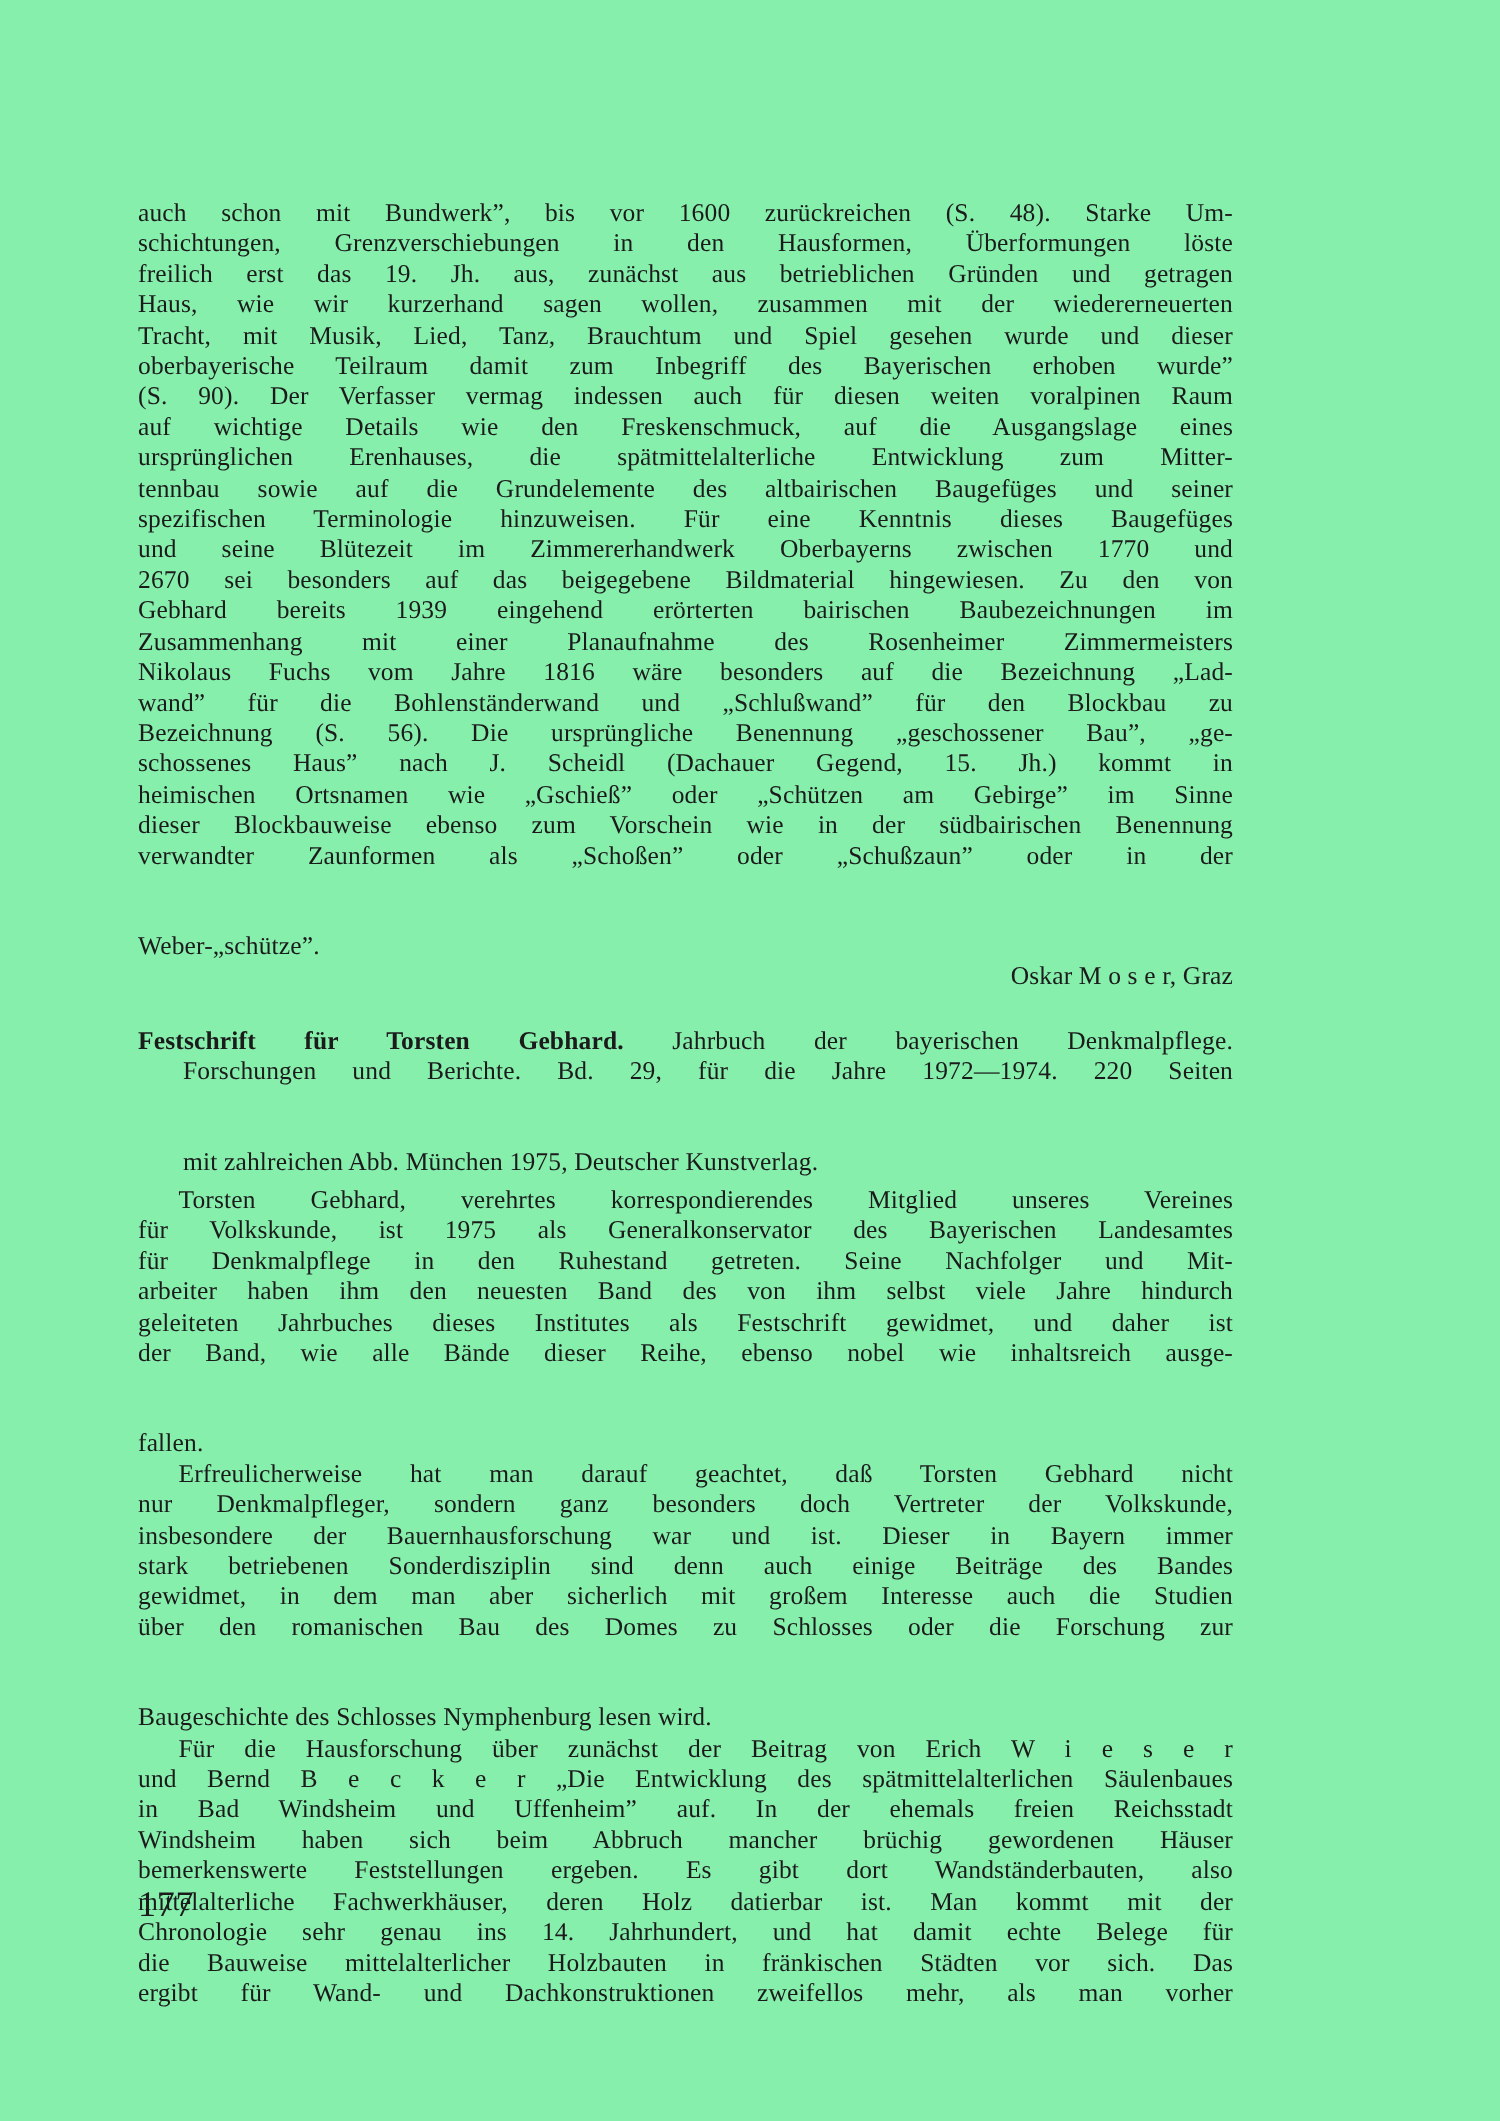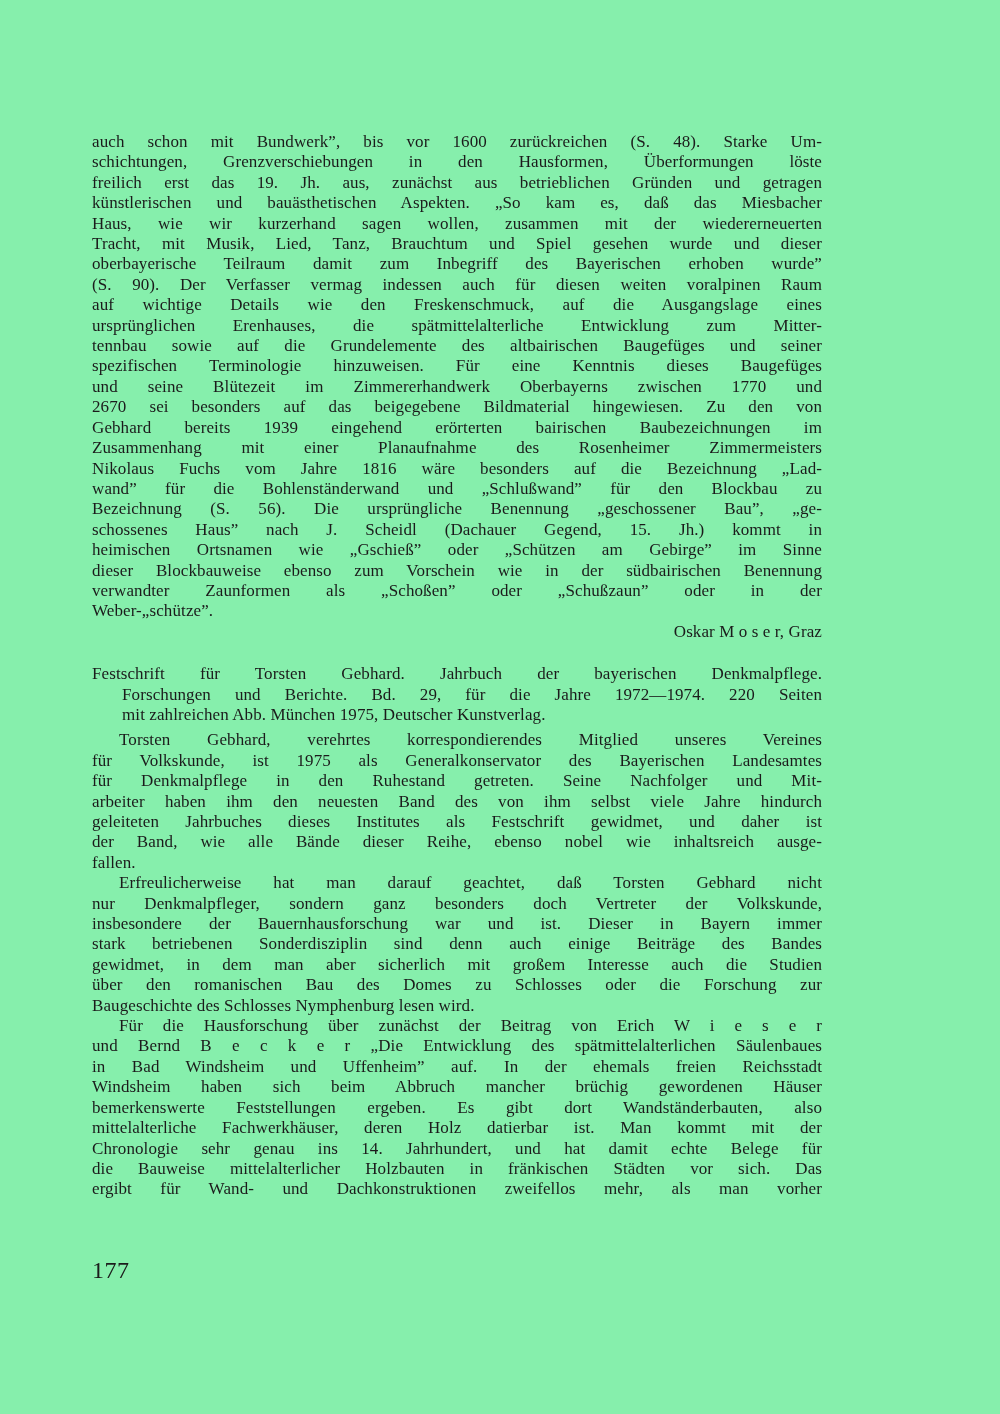--- a/index.html
+++ b/index.html
@@ -14,24 +14,24 @@
   .text-block{
     position:absolute;
     left:92px;top:132px;width:730px;
     font-size:17px;line-height:20.4px;
     letter-spacing:0.1px;
   }
   .ln{
     text-align:justify;
     text-align-last:justify;
   }
-  .ln.end{text-align-last:left;}
+  .ln.end{text-align-last:left;margin-top:40px;}
   .ln.ind{text-indent:27px;}
   .ln.hang{text-indent:30px;}
-  .bold{font-weight:normal;}
+  .bold{font-weight:bold;}
   .sig{
     text-align:right;
   }
   .bib{margin-top:22px;margin-bottom:5px;}
   .page-number{
     position:absolute;
     top:1257px;left:92px;width:730px;
     text-align:left;
     font-size:24px;
     letter-spacing:0.5px;
@@ -40,21 +40,20 @@
 </head>
 <body>
 
 <div class="page">
   <div class="text-block">
 
     <section>
       <div class="ln">auch schon mit Bundwerk”, bis vor 1600 zurückreichen (S. 48). Starke Um-</div>
       <div class="ln">schichtungen, Grenzverschiebungen in den Hausformen, Überformungen löste</div>
       <div class="ln">freilich erst das 19. Jh. aus, zunächst aus betrieblichen Gründen und getragen</div>
-      <div class="ln">künstlerischen und bauästhetischen Aspekten. „So kam es, daß das Miesbacher</div>
       <div class="ln">Haus, wie wir kurzerhand sagen wollen, zusammen mit der wiedererneuerten</div>
       <div class="ln">Tracht, mit Musik, Lied, Tanz, Brauchtum und Spiel gesehen wurde und dieser</div>
       <div class="ln">oberbayerische Teilraum damit zum Inbegriff des Bayerischen erhoben wurde”</div>
       <div class="ln">(S. 90). Der Verfasser vermag indessen auch für diesen weiten voralpinen Raum</div>
       <div class="ln">auf wichtige Details wie den Freskenschmuck, auf die Ausgangslage eines</div>
       <div class="ln">ursprünglichen Erenhauses, die spätmittelalterliche Entwicklung zum Mitter-</div>
       <div class="ln">tennbau sowie auf die Grundelemente des altbairischen Baugefüges und seiner</div>
       <div class="ln">spezifischen Terminologie hinzuweisen. Für eine Kenntnis dieses Baugefüges</div>
       <div class="ln">und seine Blütezeit im Zimmererhandwerk Oberbayerns zwischen 1770 und</div>
       <div class="ln">2670 sei besonders auf das beigegebene Bildmaterial hingewiesen. Zu den von</div>

